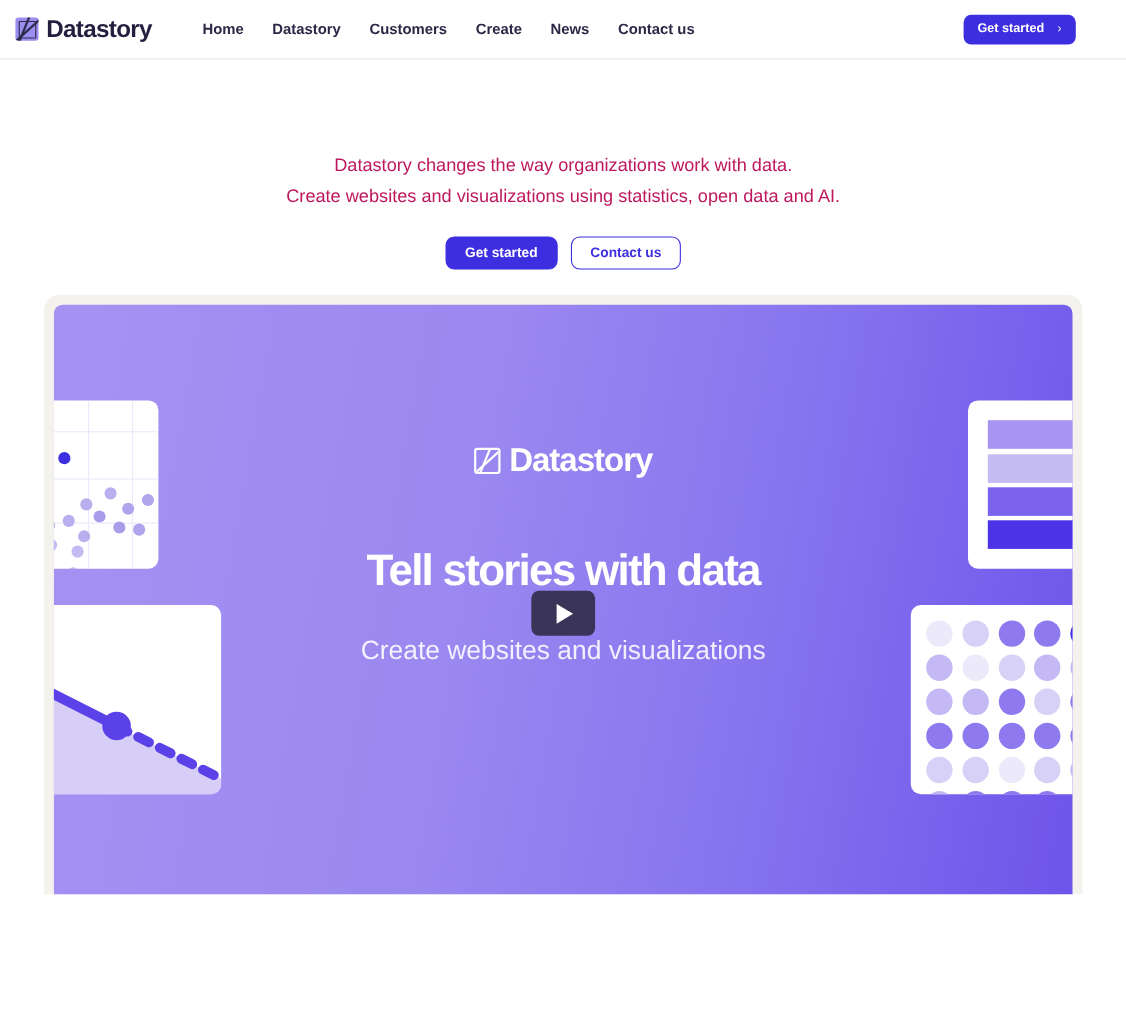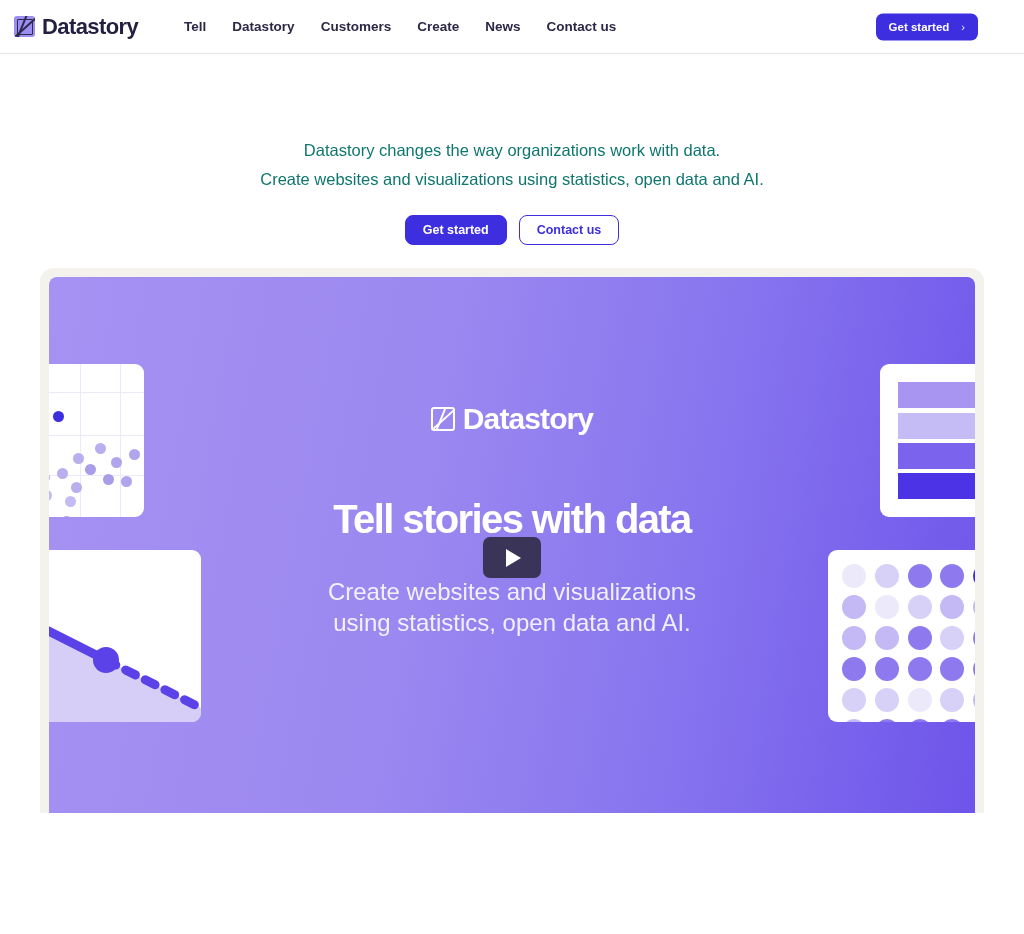--- a/index.html
+++ b/index.html
@@ -114,21 +114,21 @@
     font-size: 50px;
     line-height: 1.24;
     font-weight: 700;
     letter-spacing: -1.6px;
     color: #211e38;
   }
   .hero-sub {
     margin-top: 22px;
     font-size: 16.5px;
     line-height: 1.77;
-    color: #0f766e;
+    color: #be185d;
     font-weight: 400;
   }
   .hero-actions {
     margin-top: 21px;
     display: flex;
     justify-content: center;
     gap: 12px;
   }
   .btn-primary {
     background: #3d2ee0;
@@ -331,21 +331,21 @@
 
 <header class="site-header">
   <div class="brand">
     <span class="brand-mark">
         <span class="mk-inner"></span>
       </span>
     <span class="brand-name">Datastory</span>
   </div>
 
   <nav class="main-nav">
-    <a class="nav-link" href="#">Tell</a>
+    <a class="nav-link" href="#">Home</a>
     <a class="nav-link" href="#">Datastory</a>
     <a class="nav-link" href="#">Customers</a>
     <a class="nav-link" href="#">Create</a>
     <a class="nav-link" href="#">News</a>
     <a class="nav-link" href="#">Contact us</a>
   </nav>
 
   <button class="header-cta">
     <span>Get started</span>
     <span class="chev">›</span>
@@ -449,21 +449,20 @@
 
     <div class="video-logo">
       <span class="vl-mark"></span>
       <span class="vl-name">Datastory</span>
     </div>
 
     <div class="video-headline">Tell stories with data</div>
 
     <div class="video-subhead">
       <span>Create websites and visualizations</span><br>
-      <span>using statistics, open data and AI.</span>
     </div>
 
     <div class="play-button">
       <span class="tri"></span>
     </div>
 
   </div>
 </div>
 
 </body></html>

